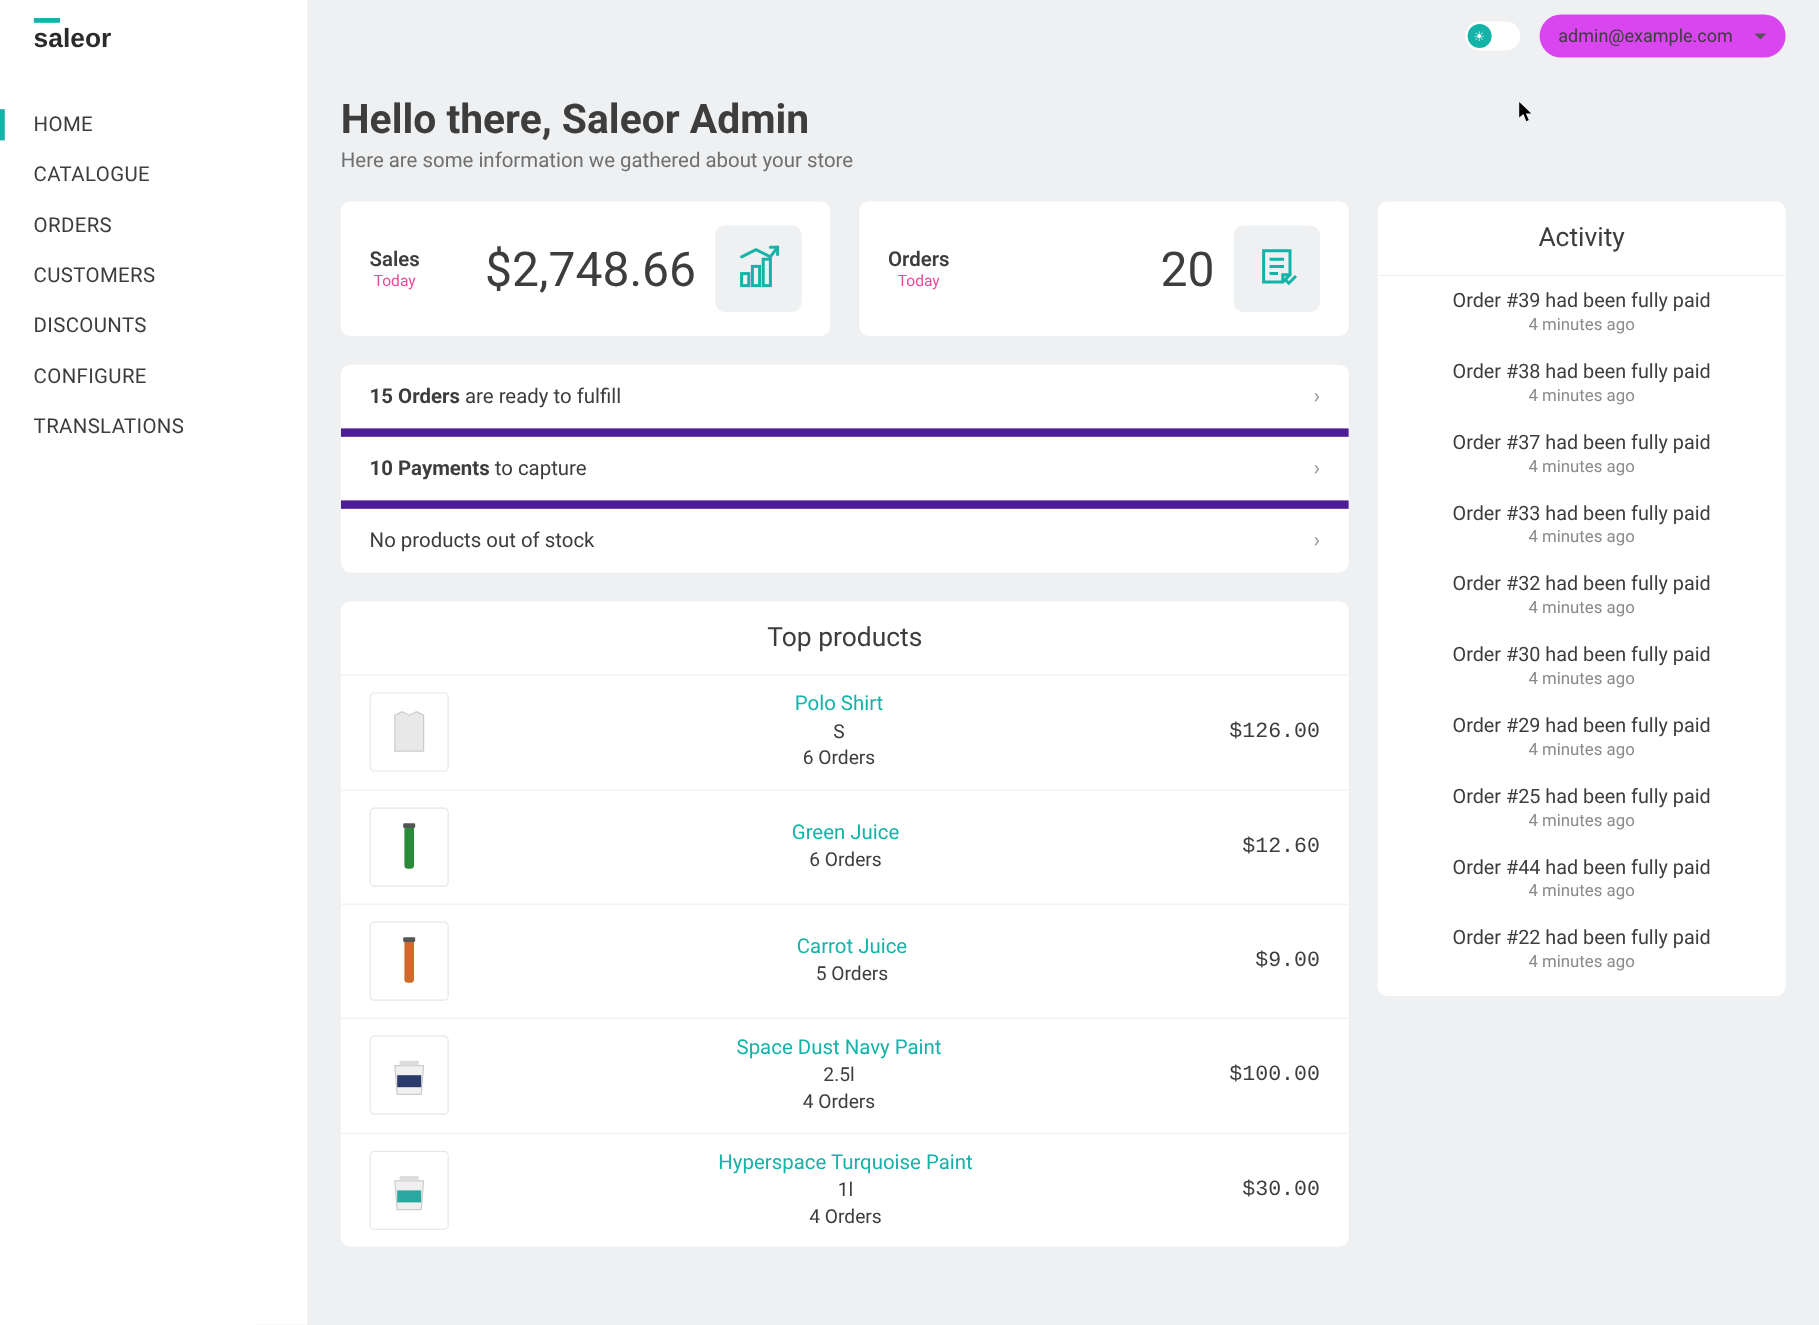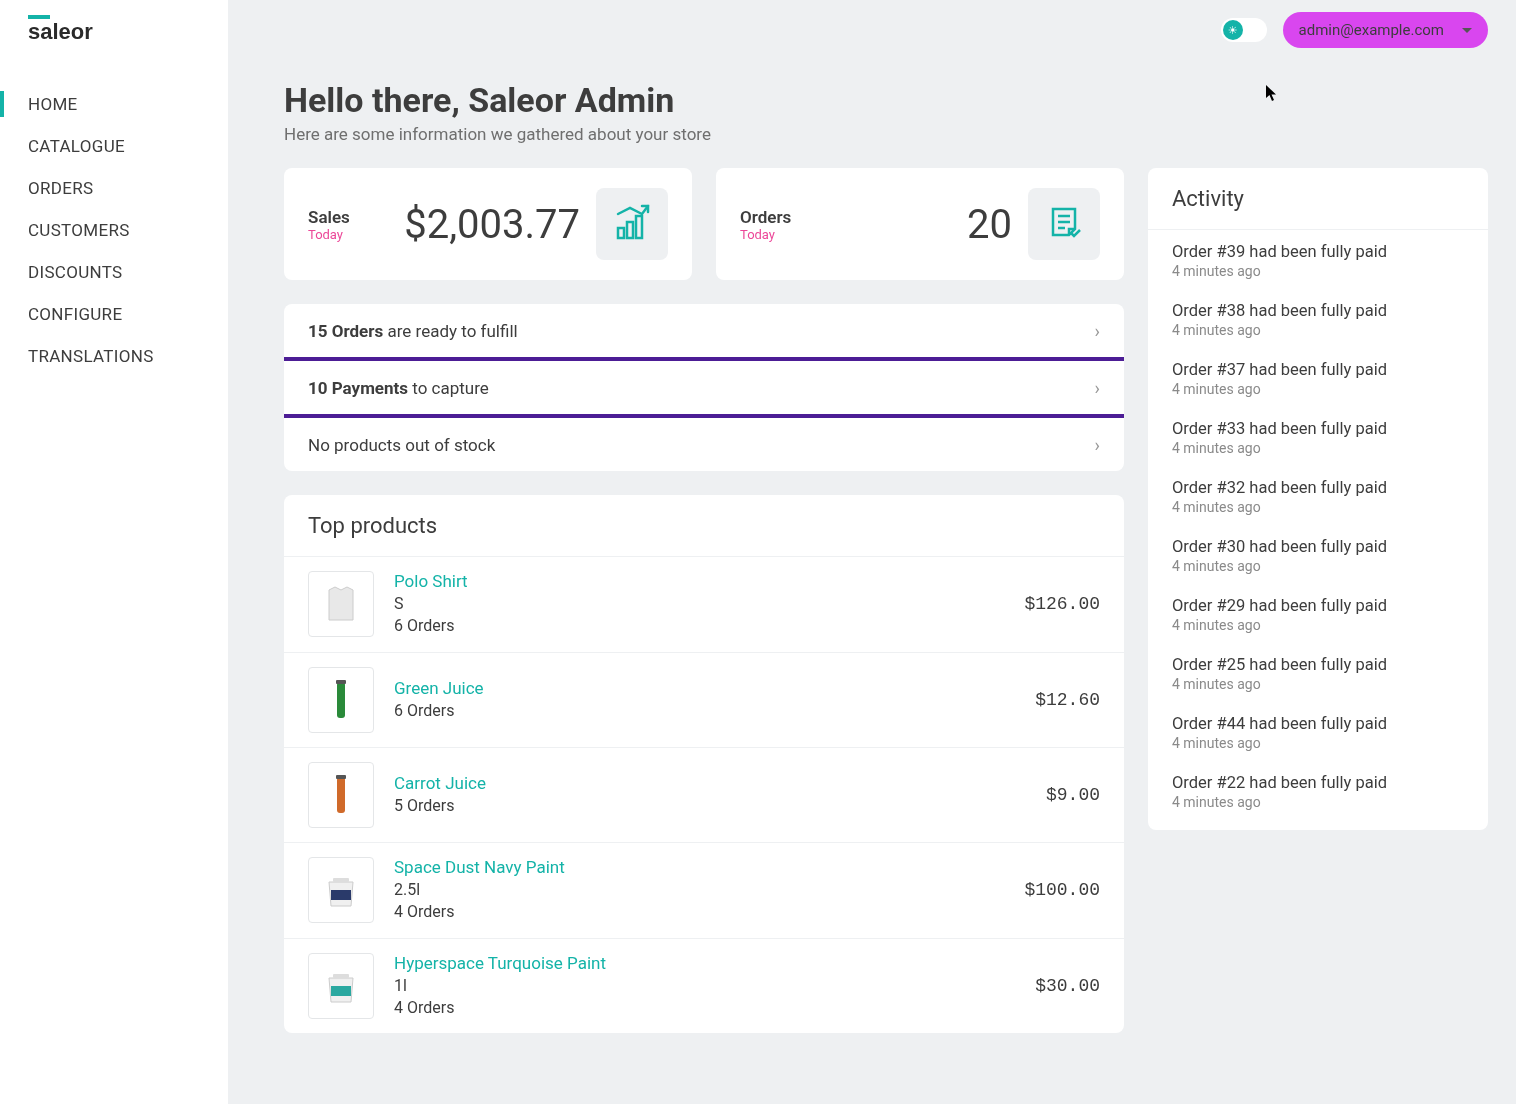--- a/index.html
+++ b/index.html
@@ -8,21 +8,21 @@
   background: #eef0f2;
   color: #3d3d3d;
   width: 1516px;
   height: 1104px;
   overflow: hidden;
   position: relative;
 }
 .sidebar {
   position: absolute;
   left: 0; top: 0;
-  width: 228px;
+  width: 256px;
   height: 100%;
   background: #fff;
 }
 .logo {
   padding: 15px 28px 10px 28px;
 }
 .logo svg { display: block; }
 .nav { margin-top: 30px; }
 .nav-item {
   padding: 11px 28px;
@@ -82,21 +82,21 @@
   width: 0; height: 0;
   border-left: 5px solid transparent;
   border-right: 5px solid transparent;
   border-top: 5px solid #555;
 }
 .main {
   position: absolute;
   left: 256px; right: 0; top: 60px;
   padding: 20px 28px;
 }
-.columns { display: flex; gap: 24px; }
+.columns { display: flex; gap: 24px; text-align: center; }
 .left-col { flex: 1; }
 .right-col { width: 340px; }
 .page-title {
   font-size: 34px;
   font-weight: 700;
   color: #3d3d3d;
 }
 .page-sub {
   font-size: 17px;
   color: #6f6f6f;
@@ -129,21 +129,21 @@
   display: flex; align-items: center; justify-content: center;
 }
 .list-card {
   margin-top: 24px;
   background: #fff;
   border-radius: 8px;
   overflow: hidden;
 }
 .list-row {
   padding: 16px 24px;
-  border-bottom: 4px solid #4c1d95;
+  border-bottom: 7px solid #4c1d95;
   display: flex;
   align-items: center;
   justify-content: space-between;
   font-size: 17px;
   color: #3d3d3d;
   cursor: pointer;
 }
 .list-row:last-child { border-bottom: none; }
 .list-row .chev { color: #9a9a9a; font-size: 18px; }
 .list-row .strong { font-weight: 700; }
@@ -226,21 +226,21 @@
 
   <div class="columns">
     <div class="left-col">
 
       <div class="stat-row">
         <div class="stat-card">
           <div>
             <div class="label">Sales</div>
             <div class="sub">Today</div>
           </div>
-          <div class="big">$2,003.77</div>
+          <div class="big">$2,748.66</div>
           <div class="stat-icon">
             <svg width="40" height="40" viewBox="0 0 40 40" fill="none" stroke="#14b3a8" stroke-width="2.5">
               <rect x="6" y="24" width="6" height="10"></rect>
               <rect x="15" y="18" width="6" height="16"></rect>
               <rect x="24" y="12" width="6" height="22"></rect>
               <path d="M6 10 L18 4 L30 10 L36 2" stroke-linecap="round"></path>
               <path d="M30 2 L36 2 L36 8" stroke-linecap="round"></path>
             </svg>
           </div>
         </div>

